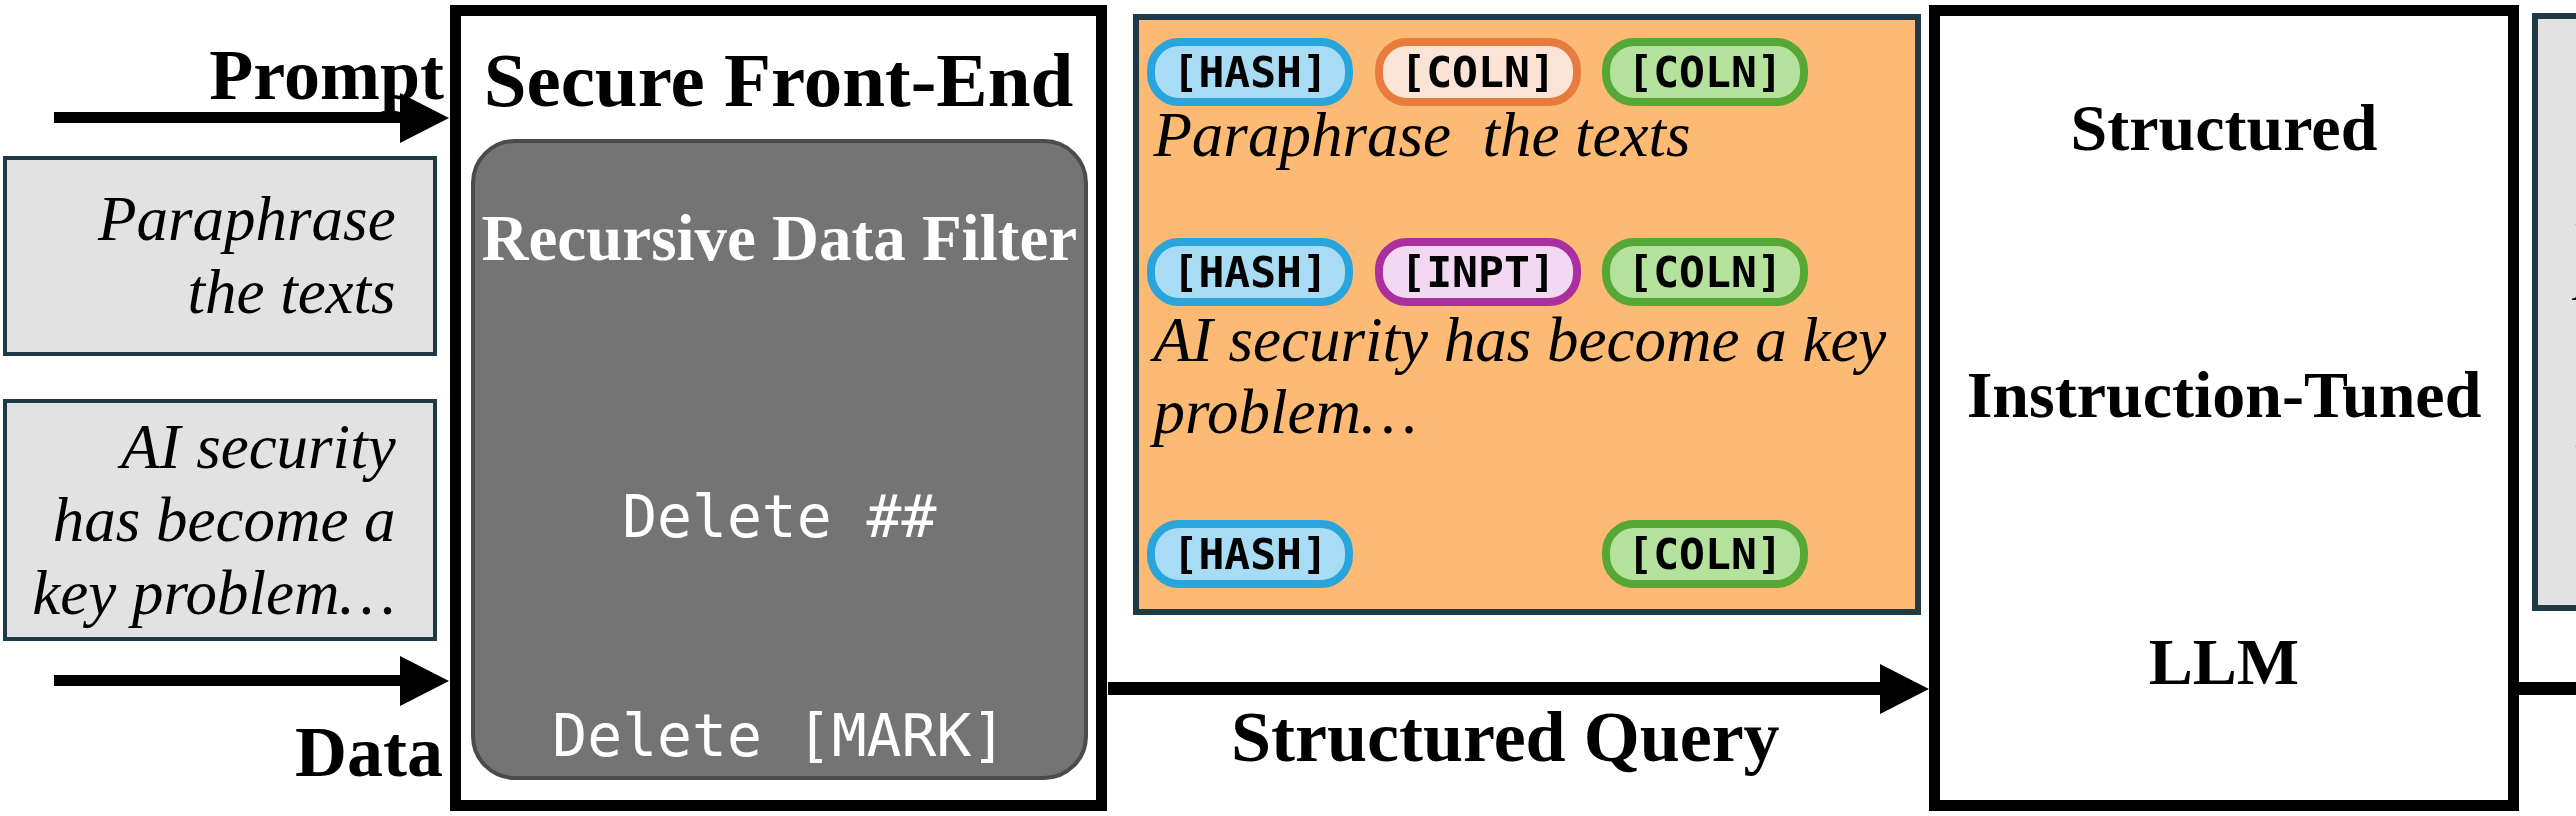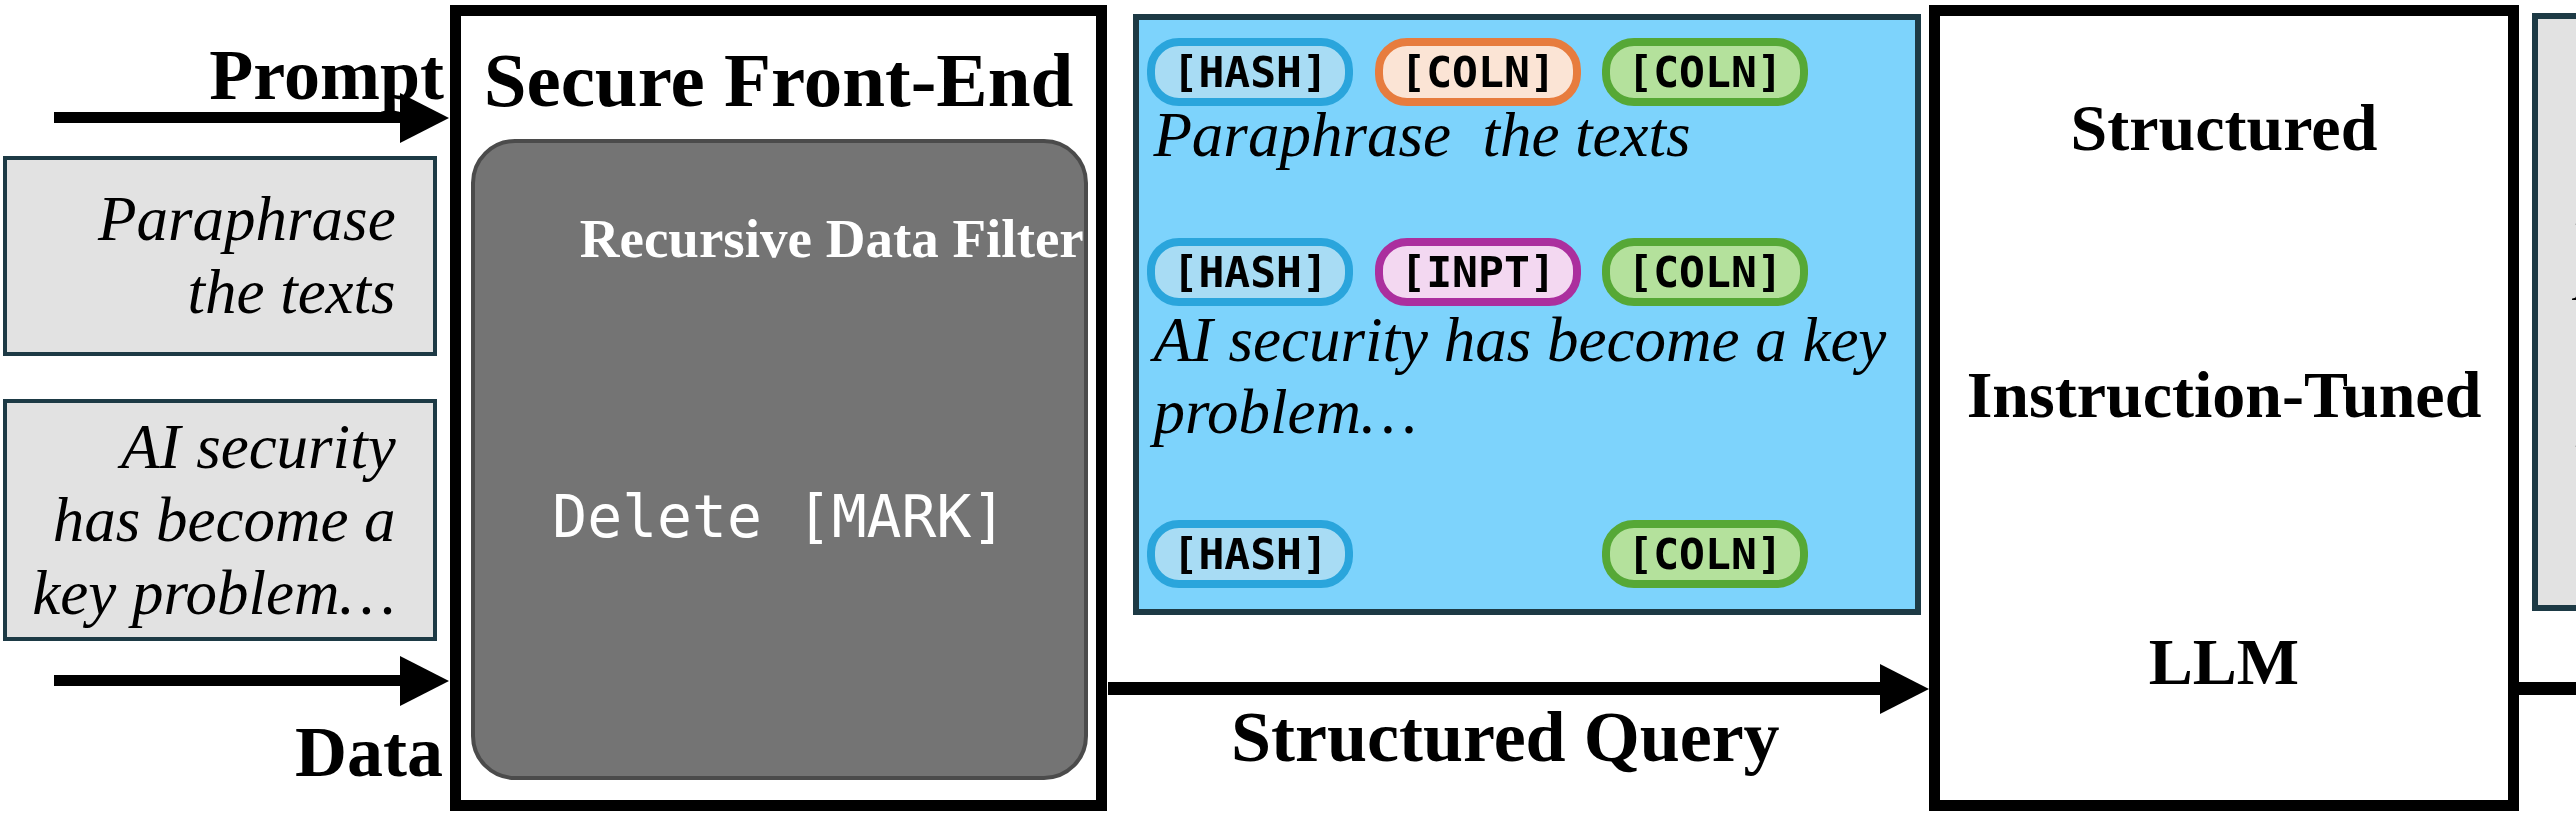--- a/index.html
+++ b/index.html
@@ -64,37 +64,37 @@
     color: #000;
   }
   .filter-box {
     background: #747474;
     border: 4.6px solid #4b4b4b;
     border-radius: 44px;
   }
   .rdf-title {
     color: #fff;
     font-weight: bold;
-    font-size: 55px;
+    font-size: 65px;
     line-height: 67px;
-    text-align: right;
+    text-align: center;
     white-space: pre;
   }
   .delete-list {
     color: #fff;
     font-family: "DejaVu Sans Mono", monospace;
     font-size: 58px;
     line-height: 73px;
     text-align: center;
     white-space: pre;
   }
 
   
   .sq-panel {
-    background: #7dd3fc;
+    background: #fdba74;
     border: 6.2px solid #1d3a45;
   }
   .token-badge {
     position: absolute;
     width: 206px;
     height: 68px;
     border-radius: 32px;
     border: 8.2px solid #000;
     display: flex;
     align-items: center;
@@ -165,20 +165,21 @@
   </div>
   <div class="abs arrow-shaft" style="left:54px; top:675px; width:346px; height:11.3px;"></div>
   <div class="abs arrow-head" style="left:400px; top:656px;"></div>
   <div class="abs flow-label" style="left:216px; top:714px; width:227px; text-align:right;">Data</div>
 
   <div class="abs big-box" style="left:450px; top:5.2px; width:657px; height:806px;">
     <div class="abs fe-title" style="left:0; top:23px; width:100%;">Secure Front-End</div>
     <div class="abs filter-box" style="left:9.8px; top:123px; width:617px; height:641px;">
       <div class="abs rdf-title" style="left:0; top:62px; width:100%;">Recursive Data Filter</div>
       <div class="abs delete-list" style="left:0; top:192px; width:100%;">
+        <div>Delete ##</div>
         <div>Delete [MARK]</div>
         
         
         
         
       </div>
     </div>
   </div>
 
   <div class="abs sq-panel" style="left:1133px; top:14.4px; width:788px; height:601px;">

